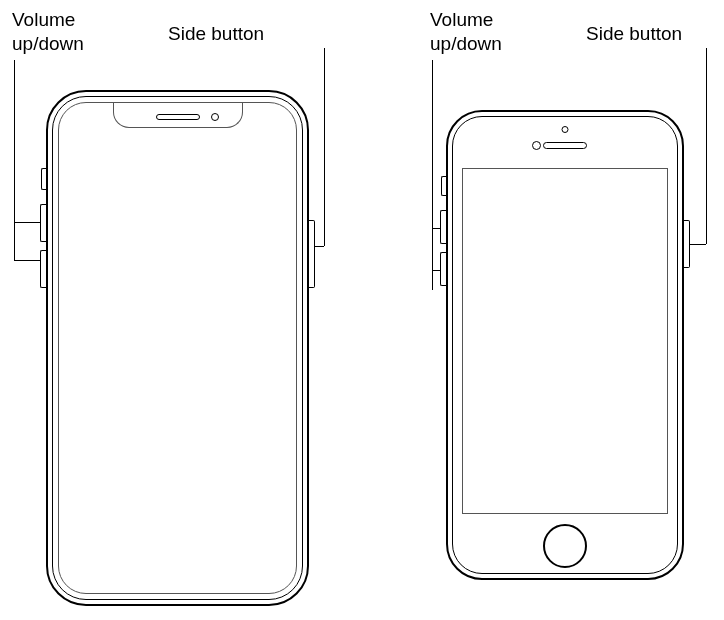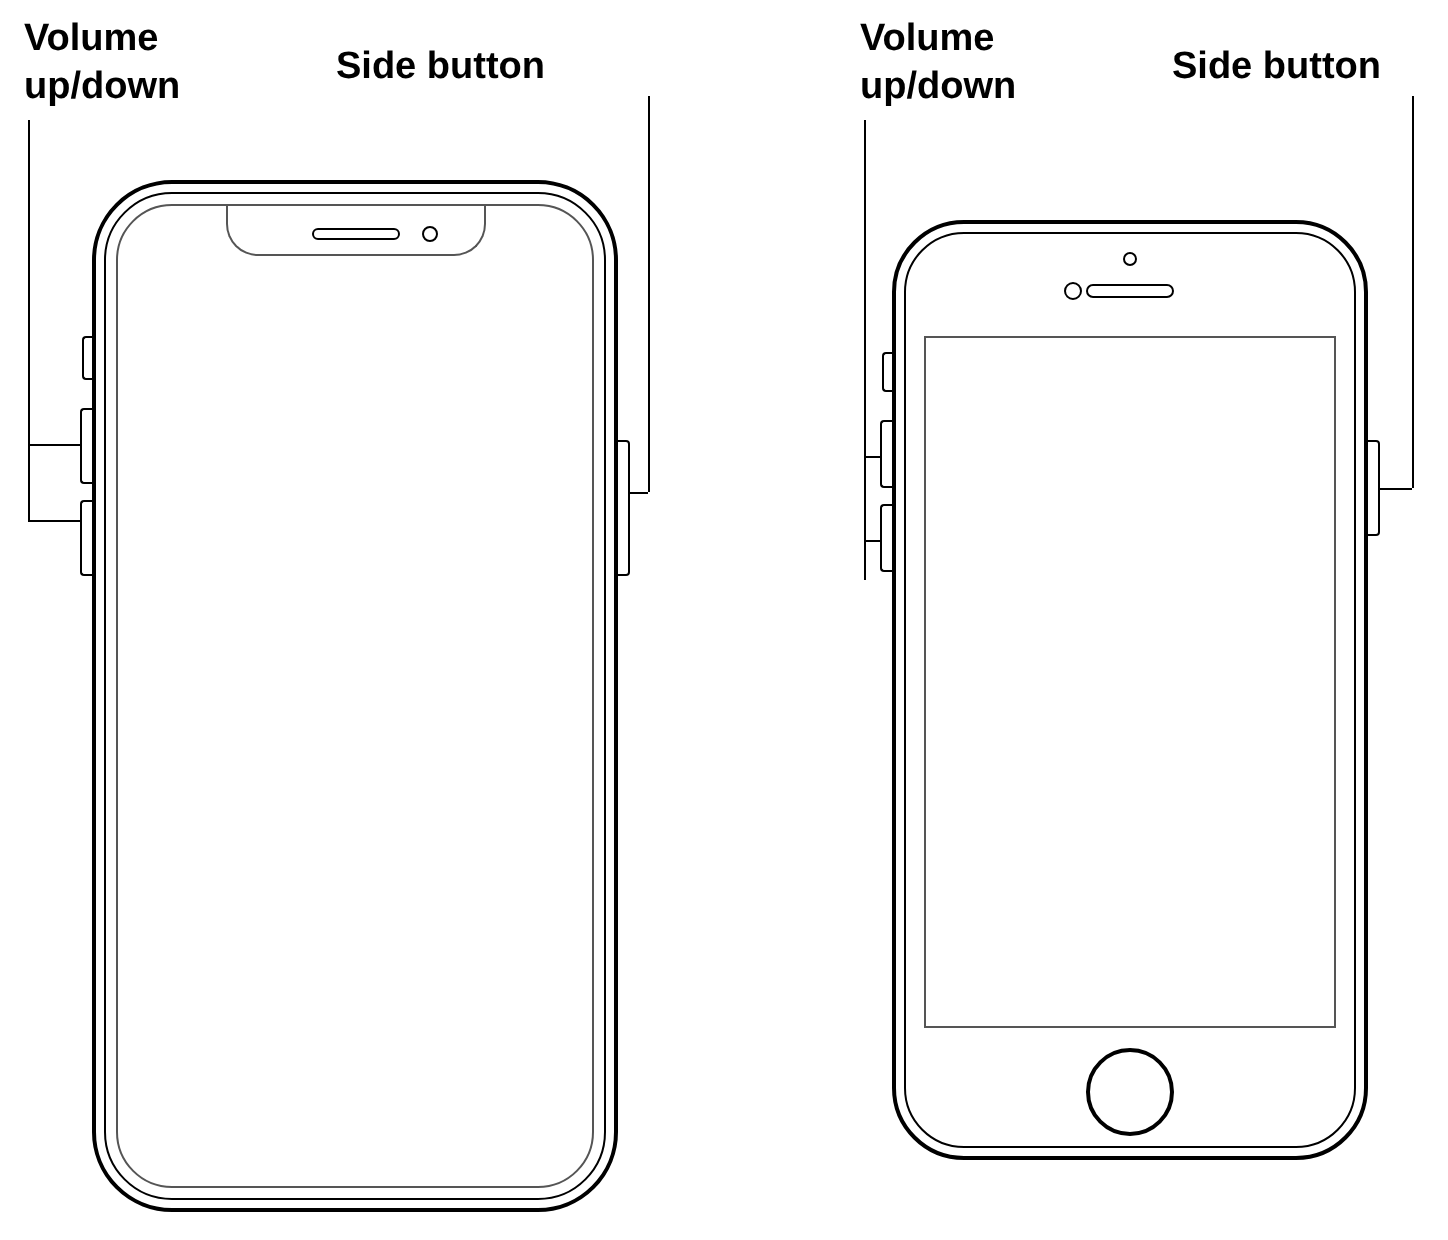--- a/index.html
+++ b/index.html
@@ -7,21 +7,20 @@
     padding: 0;
     width: 724px;
     height: 620px;
     background: #fff;
     font-family: -apple-system, BlinkMacSystemFont, "Segoe UI", Helvetica, Arial, sans-serif;
   }
   .stage {
     position: relative;
     width: 624px;
     height: 620px;
-    font-weight: bold;
   }
   .label {
     position: absolute;
     font-size: 19px;
     line-height: 1.25;
     color: #000;
     white-space: pre;
   }
 
   

